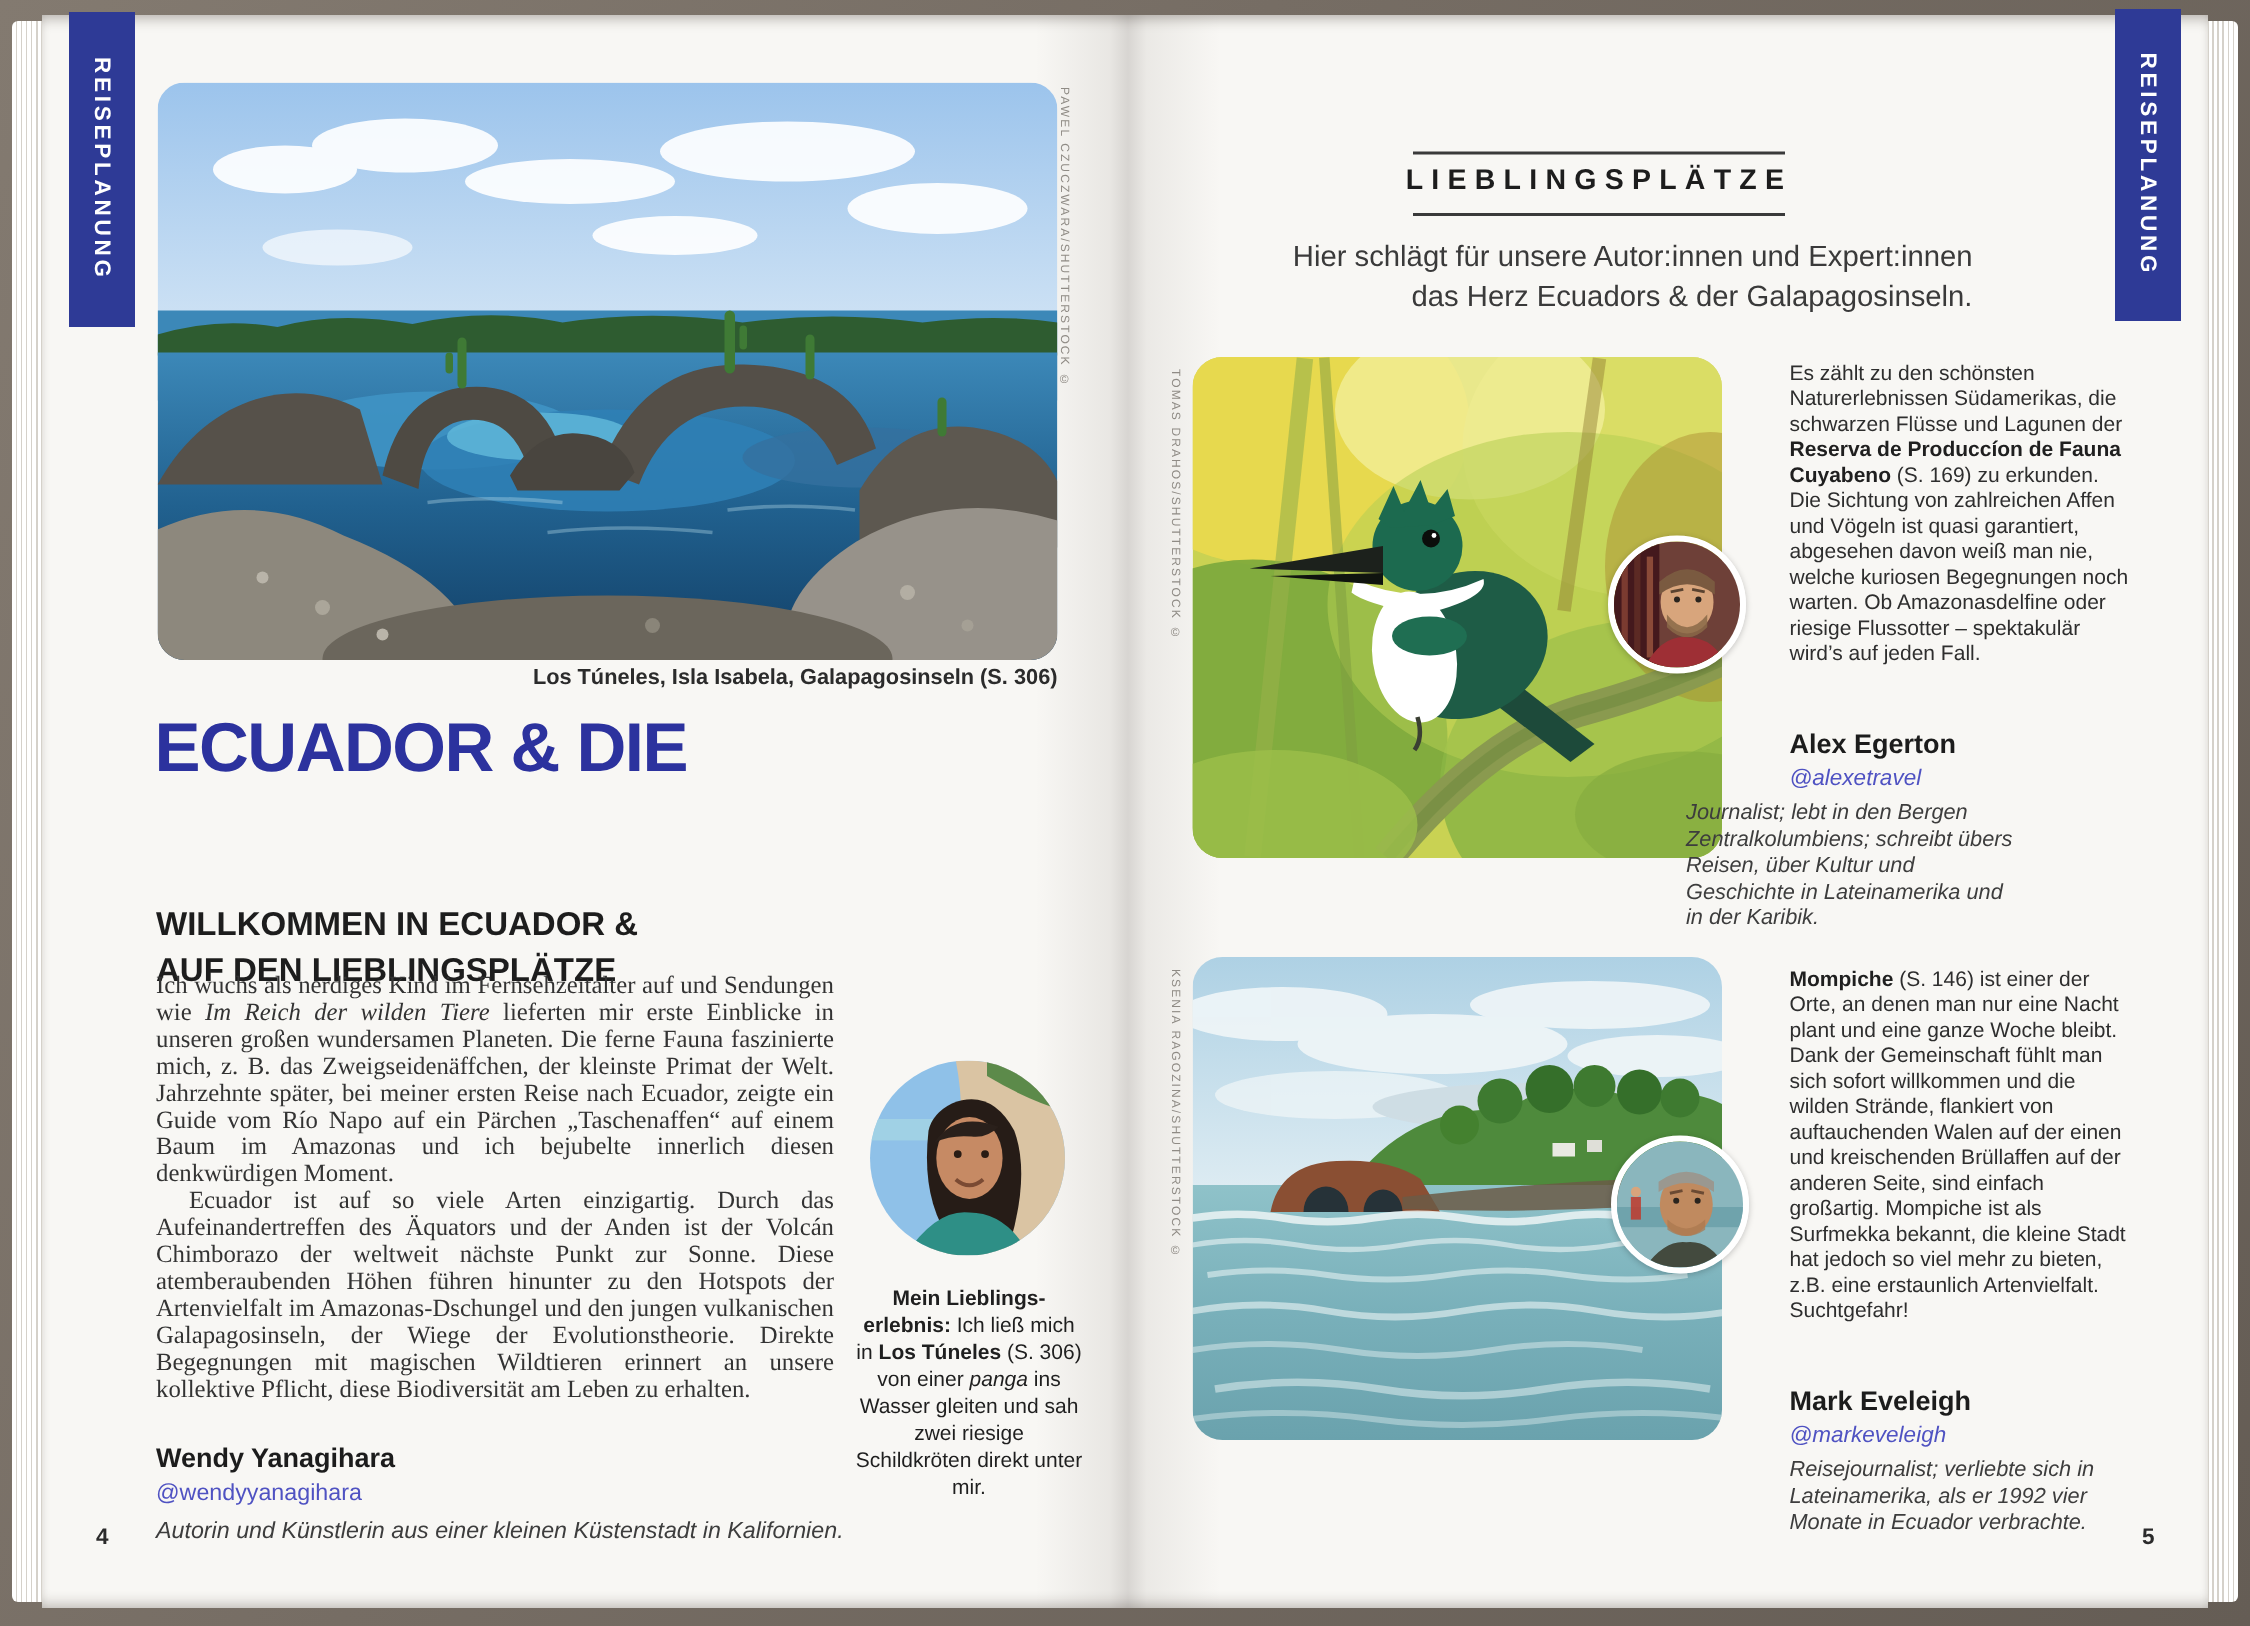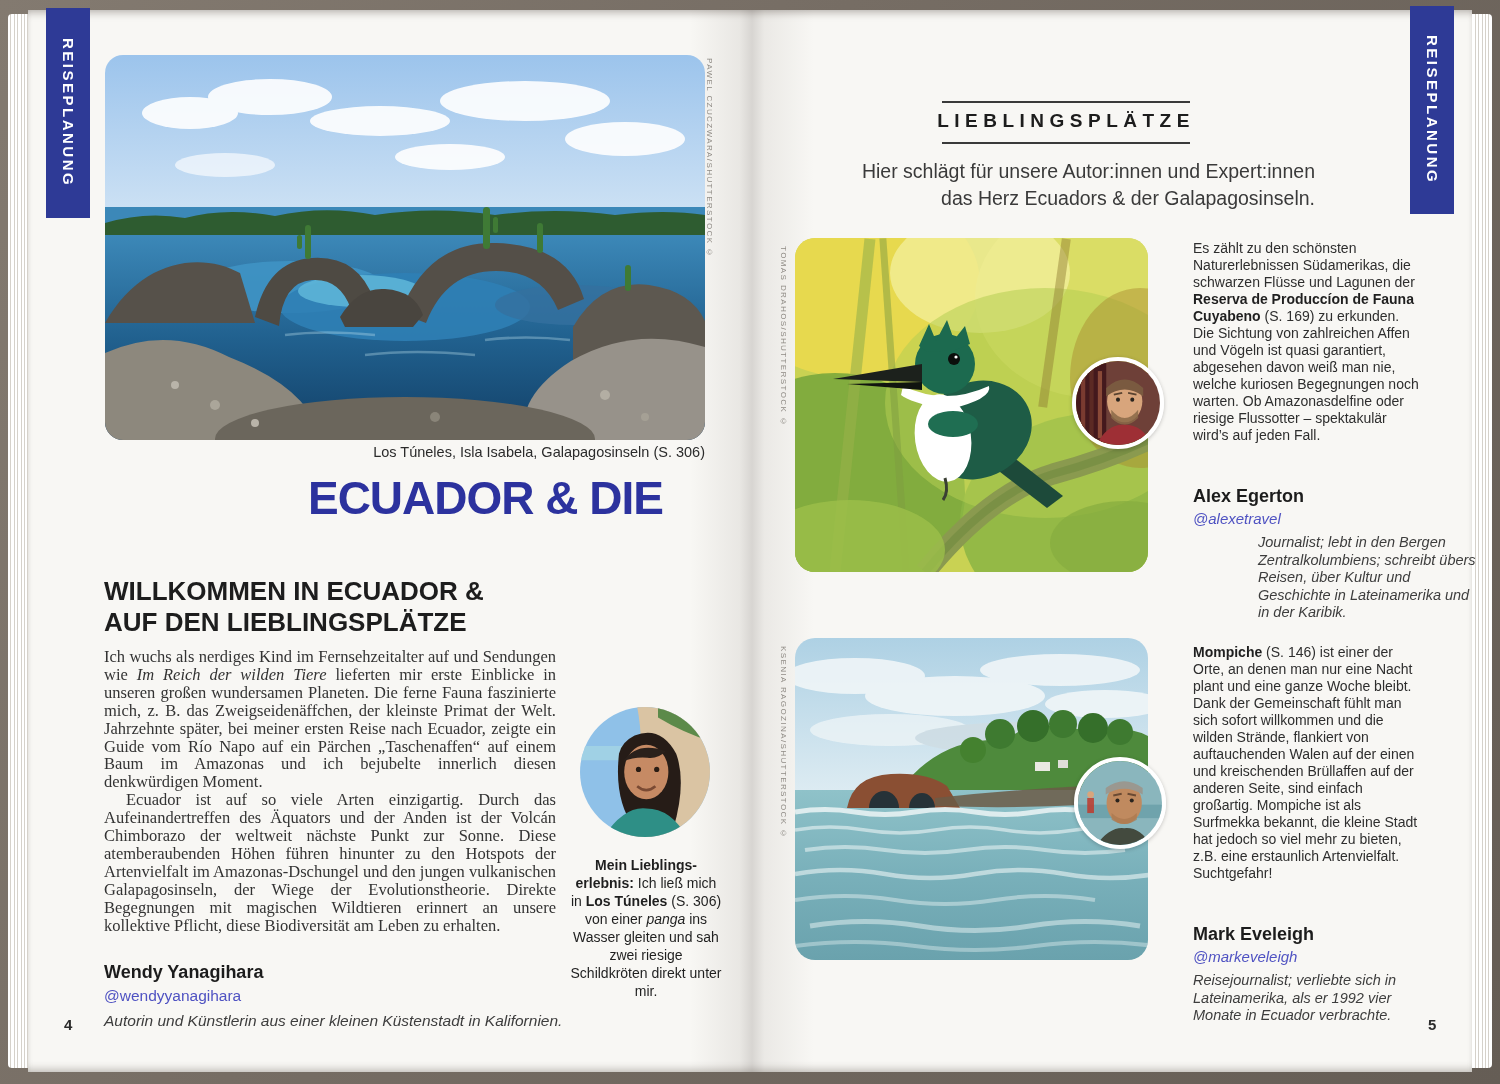--- a/index.html
+++ b/index.html
@@ -17,23 +17,23 @@
          background:linear-gradient(to right,rgba(80,70,60,0) 0%,rgba(80,70,60,.09) 40%,rgba(55,45,40,.17) 50%,rgba(80,70,60,.08) 60%,rgba(80,70,60,0) 100%);}
   .tab{position:absolute;width:44px;background:#2e3a96;color:#ffffff;display:flex;align-items:center;justify-content:center;}
   .tab .vtxt{writing-mode:vertical-rl;text-orientation:mixed;font-weight:bold;font-size:15px;letter-spacing:2.5px;}
   .vcred{position:absolute;writing-mode:vertical-rl;text-orientation:mixed;
          font-size:8px;color:#8f8b85;letter-spacing:1.4px;}
   .photo{position:absolute;overflow:hidden;border-radius:18px;}
   .photo svg{display:block;}
   .avatar{position:absolute;border-radius:50%;overflow:hidden;}
   .avatar svg{display:block;}
   .avatar.ringed{border:4px solid #ffffff;box-shadow:0 1px 4px rgba(0,0,0,.22);}
-  .caption{position:absolute;font-size:14.5px;font-weight:normal;color:#2b2b2b;text-align:right;}
-  .big-title{position:absolute;color:#2c329e;font-weight:800;font-size:46px;line-height:49px;letter-spacing:-1px;text-align:right;}
-  .subtitle{position:absolute;color:#1d1d1d;font-weight:800;font-size:26px;line-height:31px;letter-spacing:0;}
+  .caption{position:absolute;font-size:14.5px;font-weight:bold;color:#2b2b2b;text-align:right;}
+  .big-title{position:absolute;color:#2c329e;font-weight:800;font-size:46px;line-height:49px;letter-spacing:-1px;}
+  .subtitle{position:absolute;color:#1d1d1d;font-weight:800;font-size:22px;line-height:31px;letter-spacing:0;margin-top:24px;}
   .bodytext{position:absolute;font-family:"Liberation Serif",serif;font-size:16.5px;line-height:17.9px;
             color:#333333;text-align:justify;}
   .bodytext p{margin:0;}
   .bodytext p.indent{text-indent:22px;}
   .author-name{position:absolute;font-size:18px;font-weight:bold;color:#1c1c1c;}
   .author-handle{position:absolute;font-size:15.5px;color:#4f52c2;}
   .author-bio{position:absolute;font-size:15.5px;font-style:italic;color:#3d3d3d;line-height:19px;}
   .pagenum{position:absolute;font-size:15px;font-weight:bold;color:#2b2b2b;}
   .favcap{position:absolute;font-size:14px;line-height:18px;color:#1f1f1f;text-align:center;}
   .rule{position:absolute;height:1.6px;background:#3a3a3a;}
@@ -232,21 +232,21 @@
       <path d="M45,40 l10,-2 M62,38 l10,2" stroke="#5a4330" stroke-width="2.2" fill="none"></path>
       <path d="M24,100 Q38,74 58,76 Q80,76 90,100 Z" fill="#9e2f35"></path>
     </svg>
   </div>
 
   <div class="colpara" style="left:1193px;top:240px;width:226px;">
     <span>Es zählt zu den schönsten Naturerlebnissen Südamerikas, die schwarzen Flüsse und Lagunen der </span><span class="b">Reserva de Produccíon de Fauna Cuyabeno</span><span> (S. 169) zu erkunden. Die Sichtung von zahlreichen Affen und Vögeln ist quasi garantiert, abgesehen davon weiß man nie, welche kuriosen Begegnungen noch warten. Ob Amazonasdelfine oder riesige Flussotter – spektakulär wird’s auf jeden Fall.</span>
   </div>
   <div class="col-name" style="left:1193px;top:486px;">Alex Egerton</div>
   <div class="col-handle" style="left:1193px;top:510px;">@alexetravel</div>
-  <div class="col-bio" style="left:1258px;top:534px;width:226px;">Journalist; lebt in den Bergen Zentralkolumbiens; schreibt übers Reisen, über Kultur und Geschichte in Lateinamerika und in der Karibik.</div>
+  <div class="col-bio" style="left:1124px;top:534px;width:226px;">Journalist; lebt in den Bergen Zentralkolumbiens; schreibt übers Reisen, über Kultur und Geschichte in Lateinamerika und in der Karibik.</div>
 
   <div class="photo" style="left:795px;top:638px;width:353px;height:322px;border-radius:20px;">
     <svg width="353" height="322" viewBox="0 0 353 322" preserveAspectRatio="none">
       <defs>
         <linearGradient id="mSky" x1="0" y1="0" x2="0" y2="1">
           <stop offset="0" stop-color="#aed1e4"></stop>
             <stop offset="1" stop-color="#dcebf2"></stop>
         </linearGradient>
         <linearGradient id="mSea" x1="0" y1="0" x2="0" y2="1">
           <stop offset="0" stop-color="#8fc2c9"></stop>

